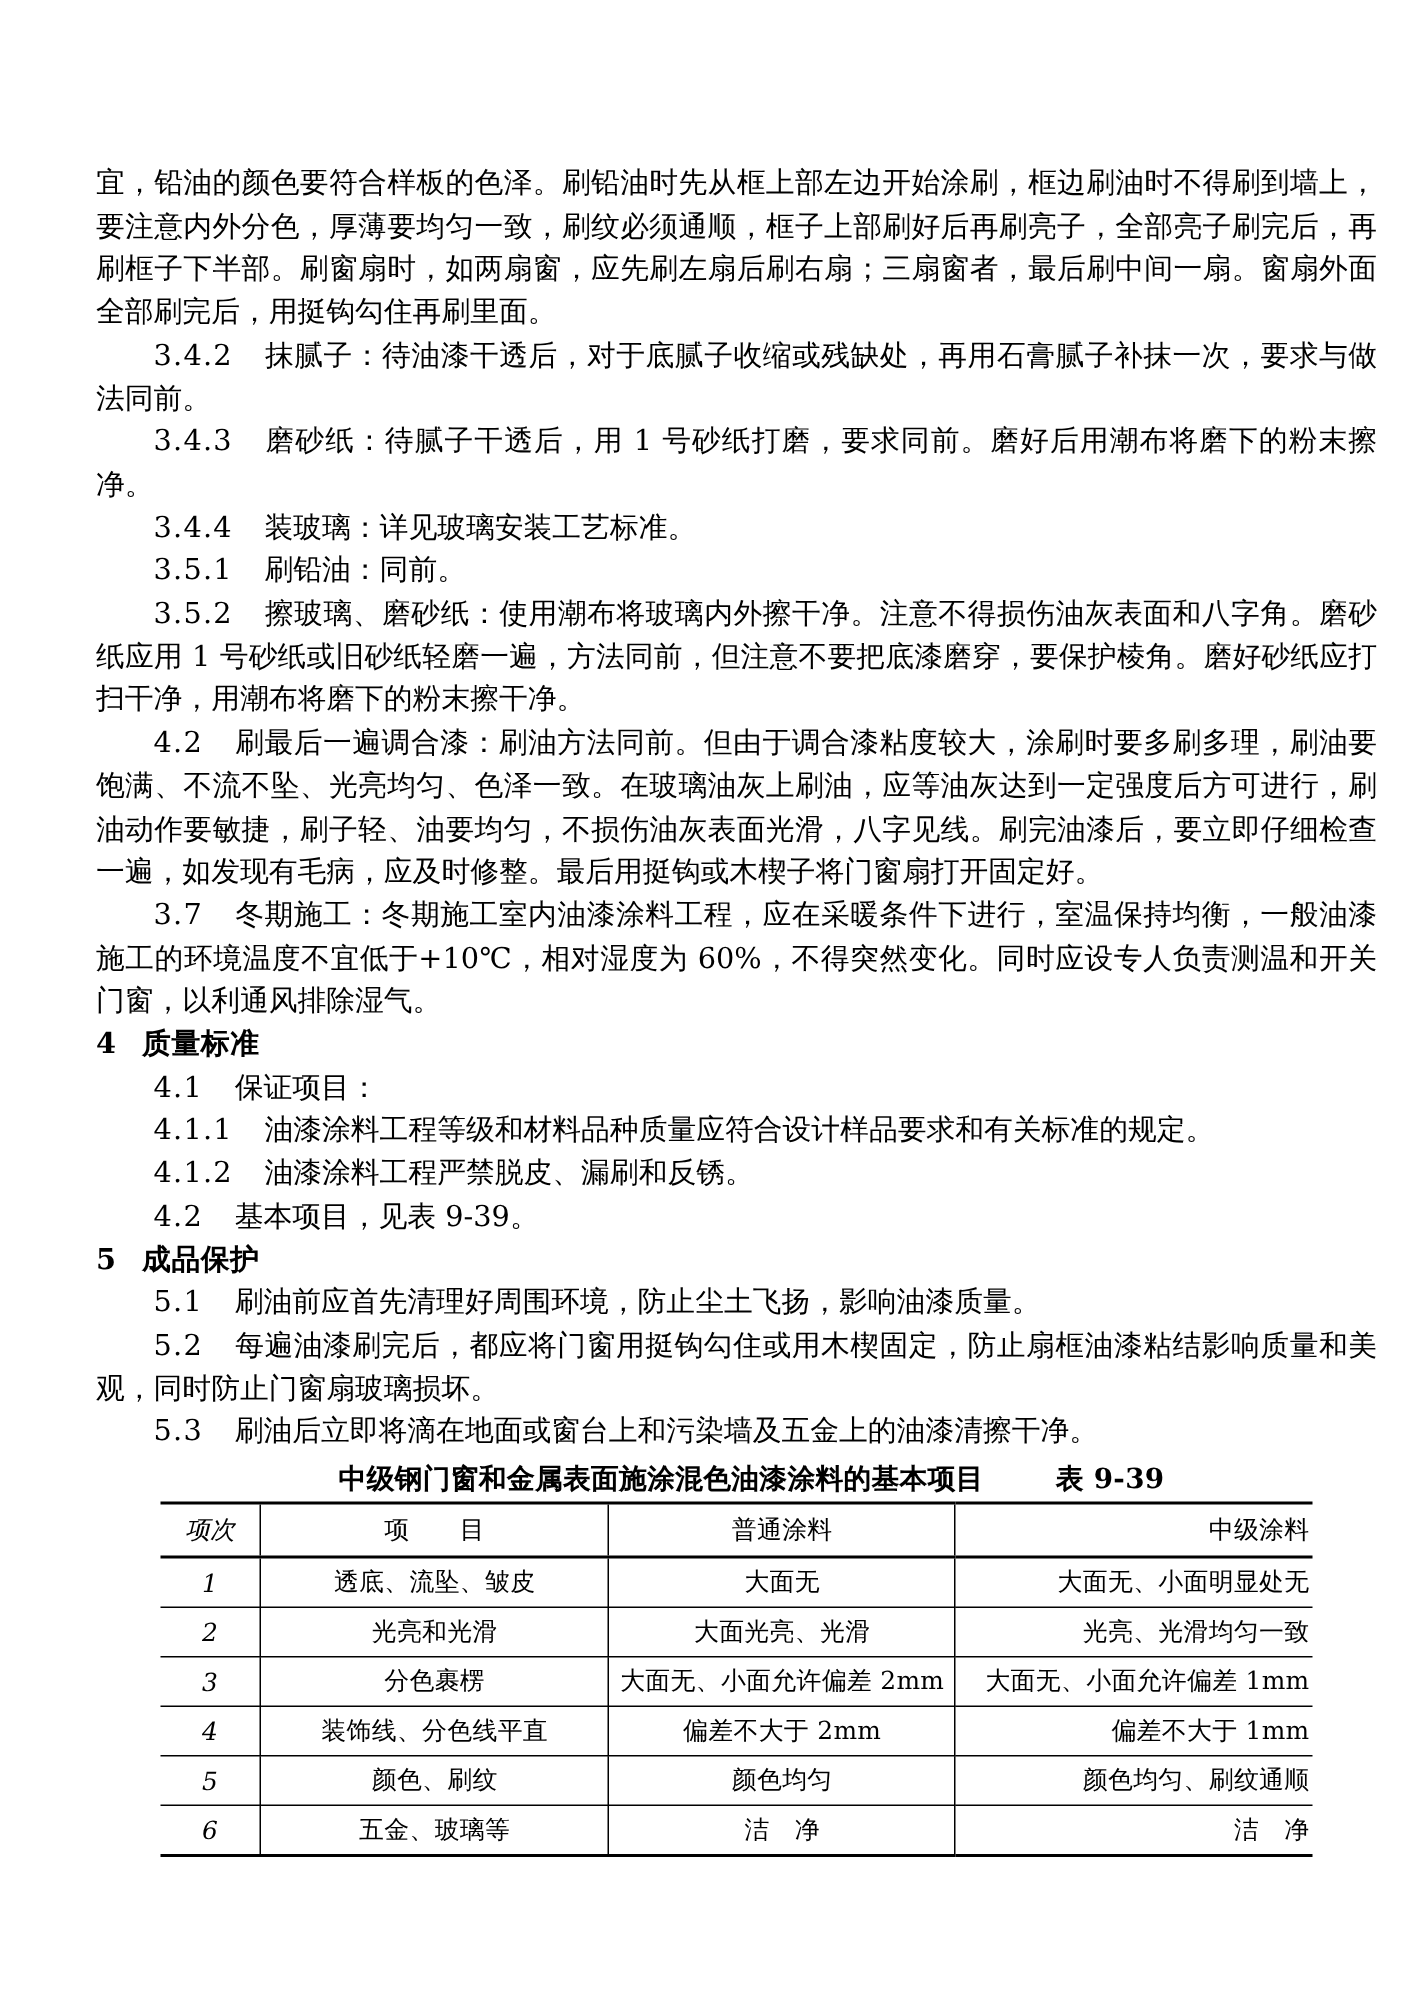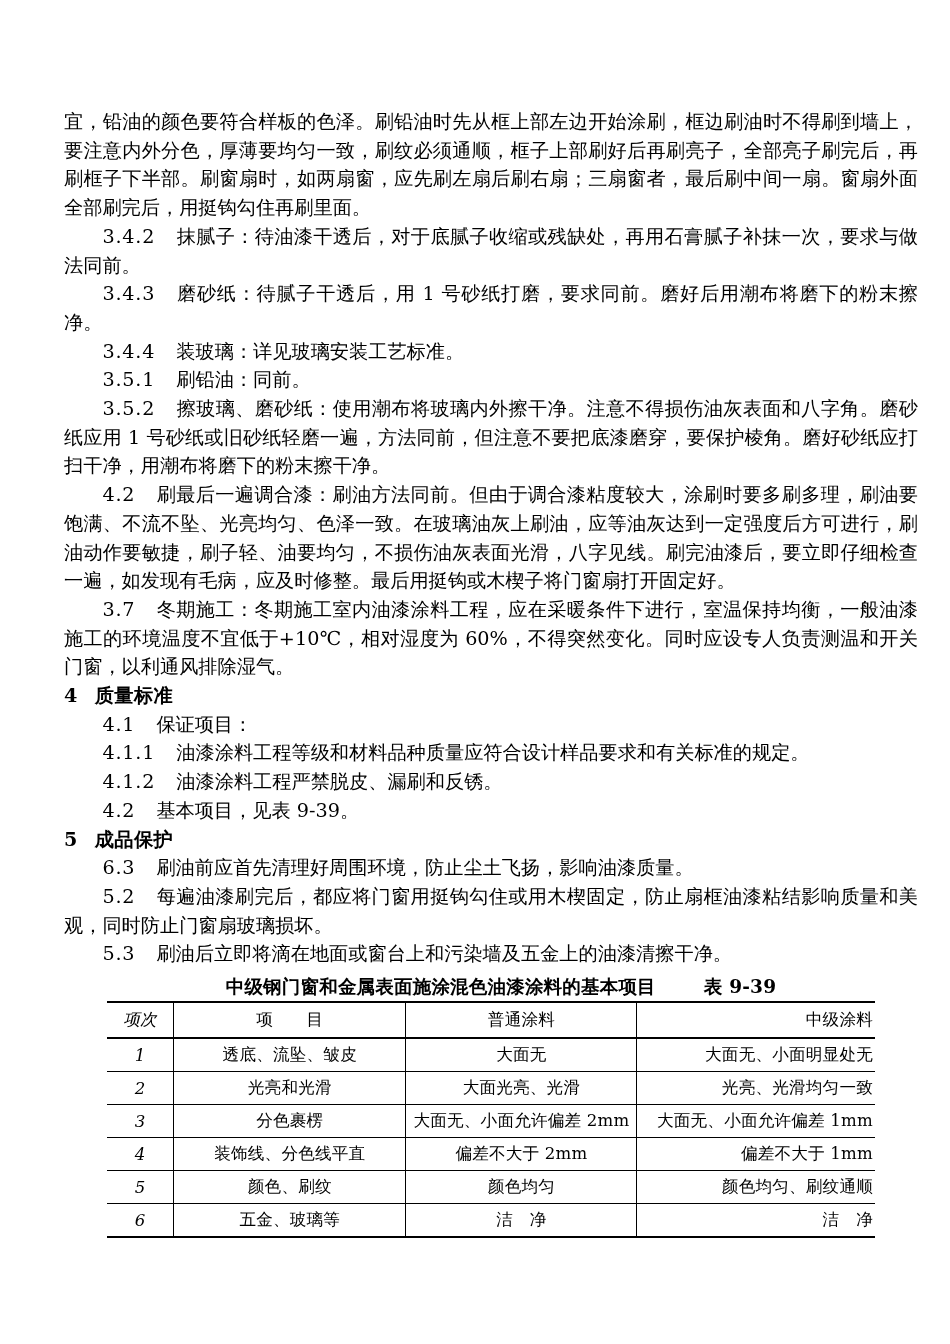--- a/index.html
+++ b/index.html
@@ -207,21 +207,21 @@
 
     <p class="clause">
       <span class="num">4.2</span><span class="gap"></span><span>基本项目，见表 9-39。</span>
     </p>
 
     <p class="heading">
       <span class="num">5</span><span class="gap"></span><span>成品保护</span>
     </p>
 
     <p class="clause">
-      <span class="num">6.3</span><span class="gap"></span><span>刷油前应首先清理好周围环境，防止尘土飞扬，影响油漆质量。</span>
+      <span class="num">5.1</span><span class="gap"></span><span>刷油前应首先清理好周围环境，防止尘土飞扬，影响油漆质量。</span>
     </p>
 
     <p class="clause">
       <span class="num">5.2</span><span class="gap"></span><span>每遍油漆刷完后，都应将门窗用挺钩勾住或用木楔固定，防止扇框油漆粘结影响质量和美观，同时防止门窗扇玻璃损坏。</span>
     </p>
 
     <p class="clause">
       <span class="num">5.3</span><span class="gap"></span><span>刷油后立即将滴在地面或窗台上和污染墙及五金上的油漆清擦干净。</span>
     </p>
 

